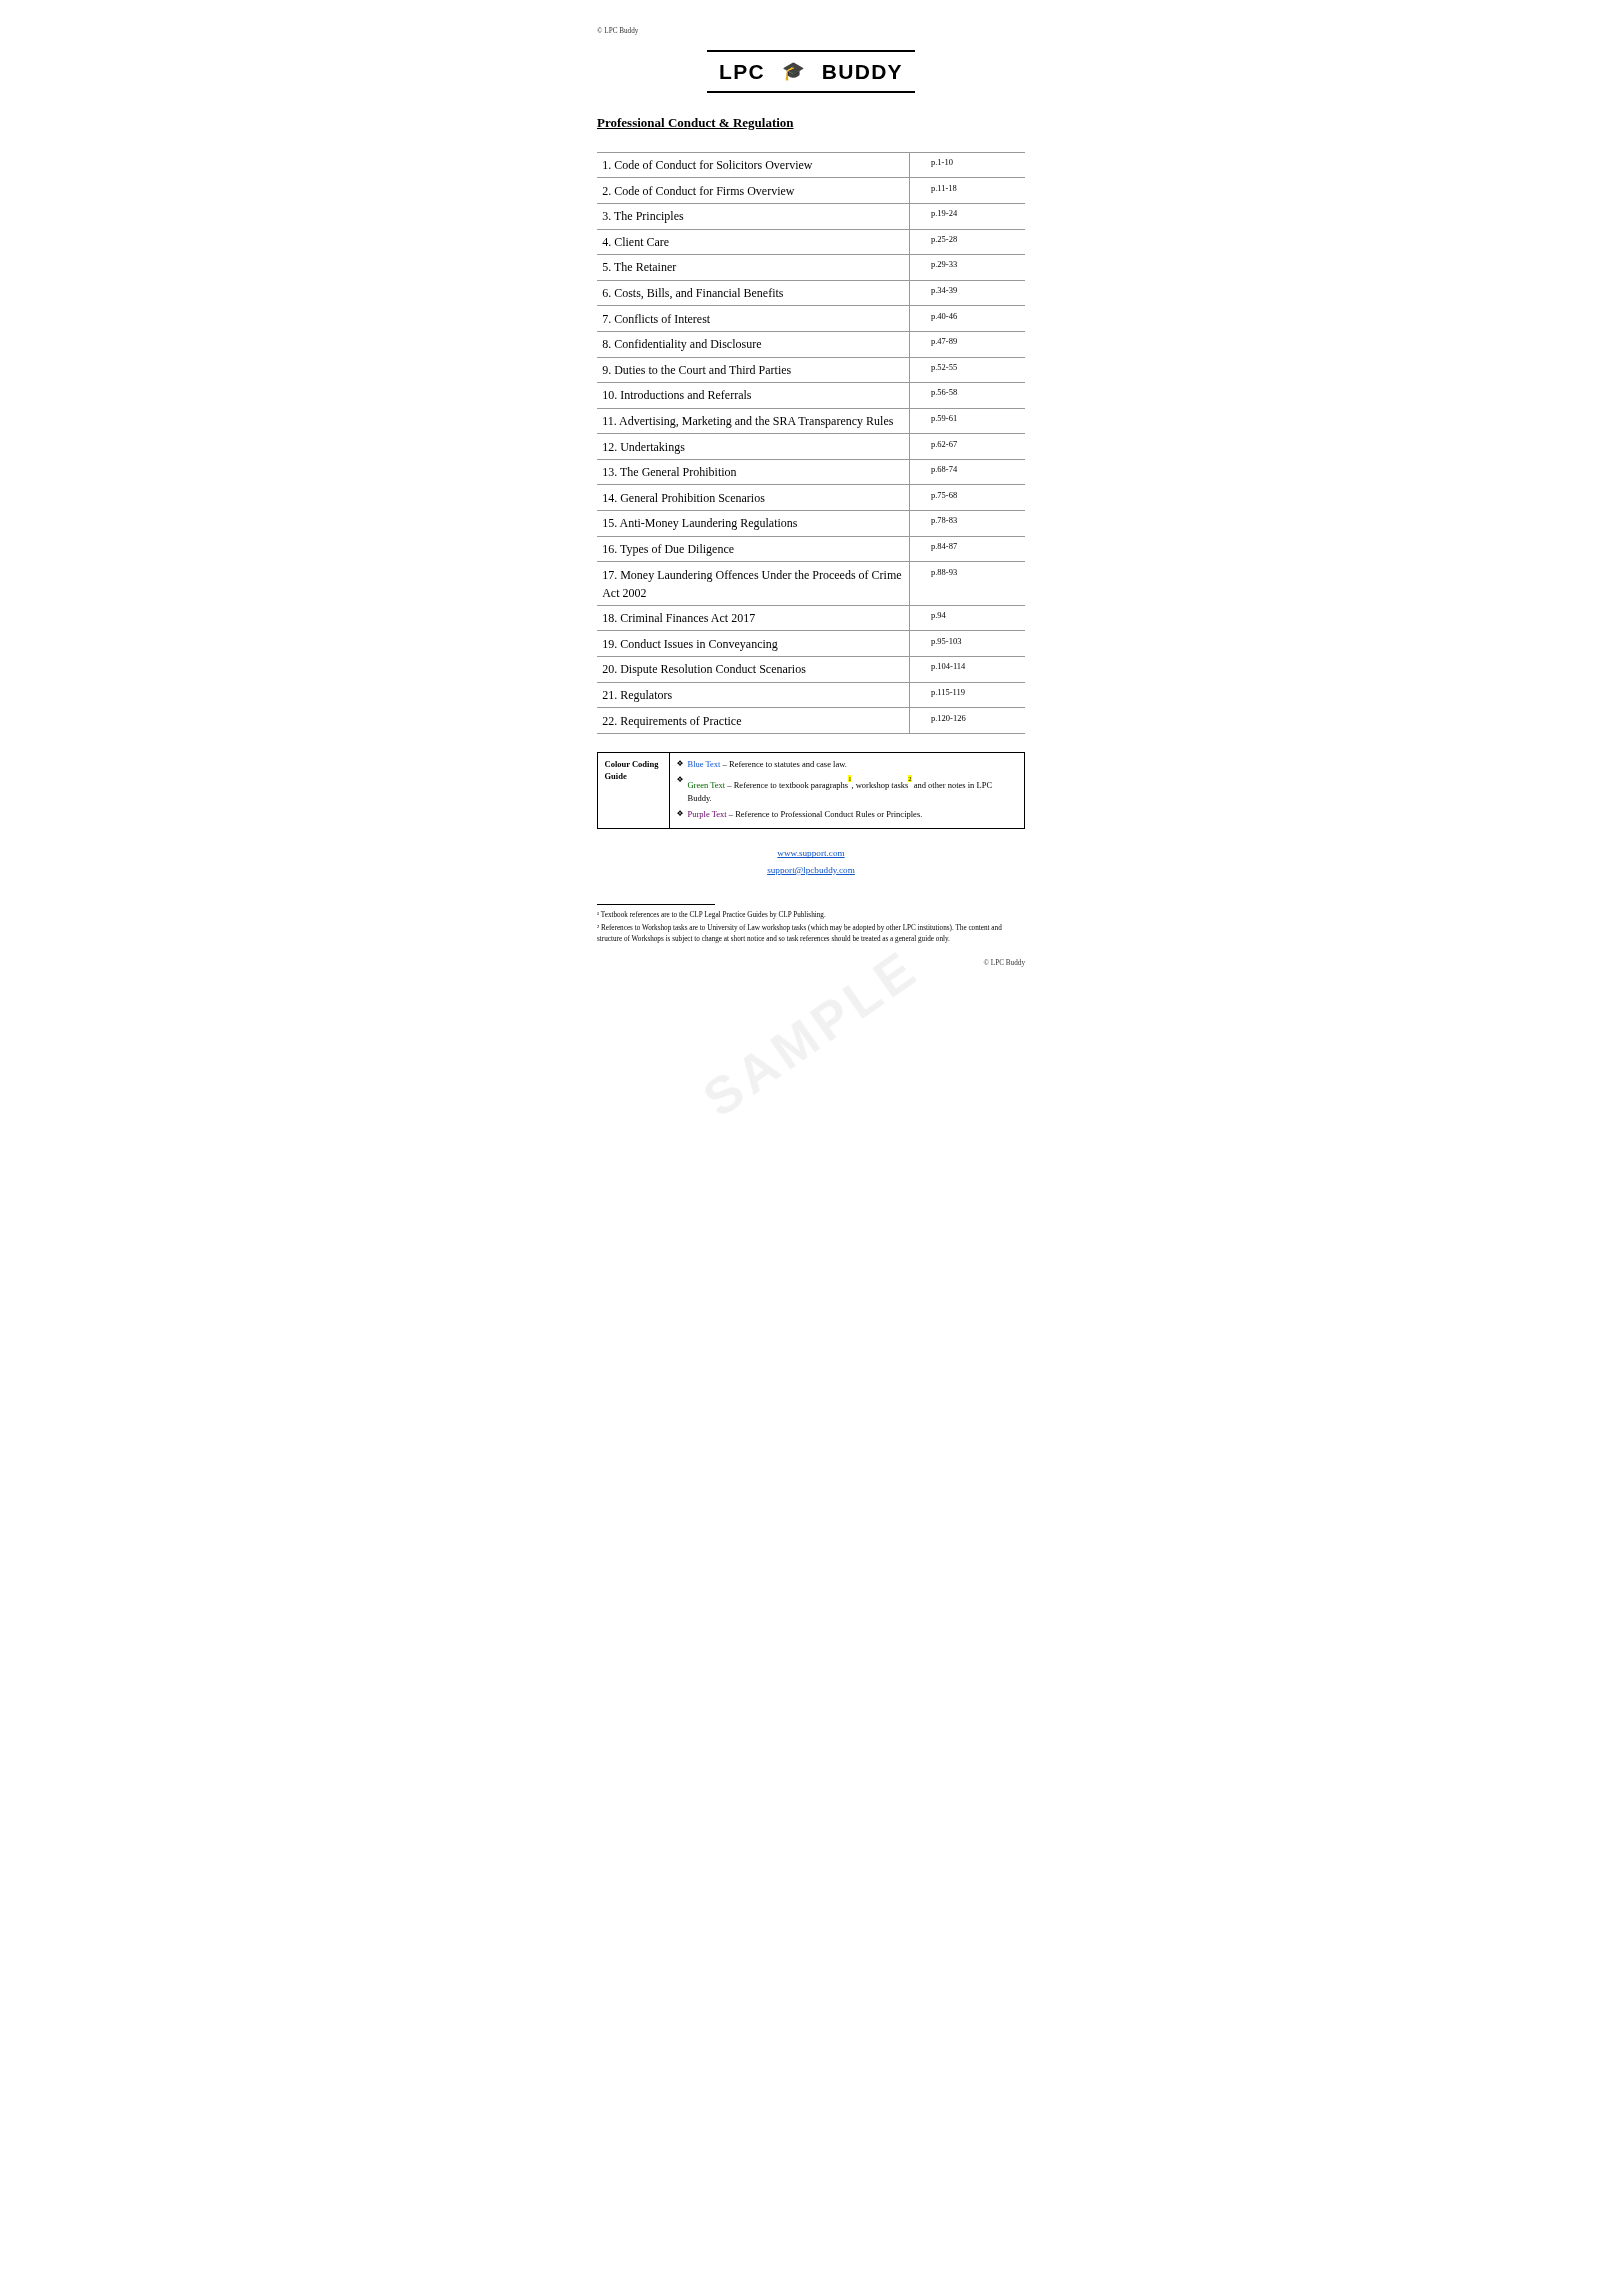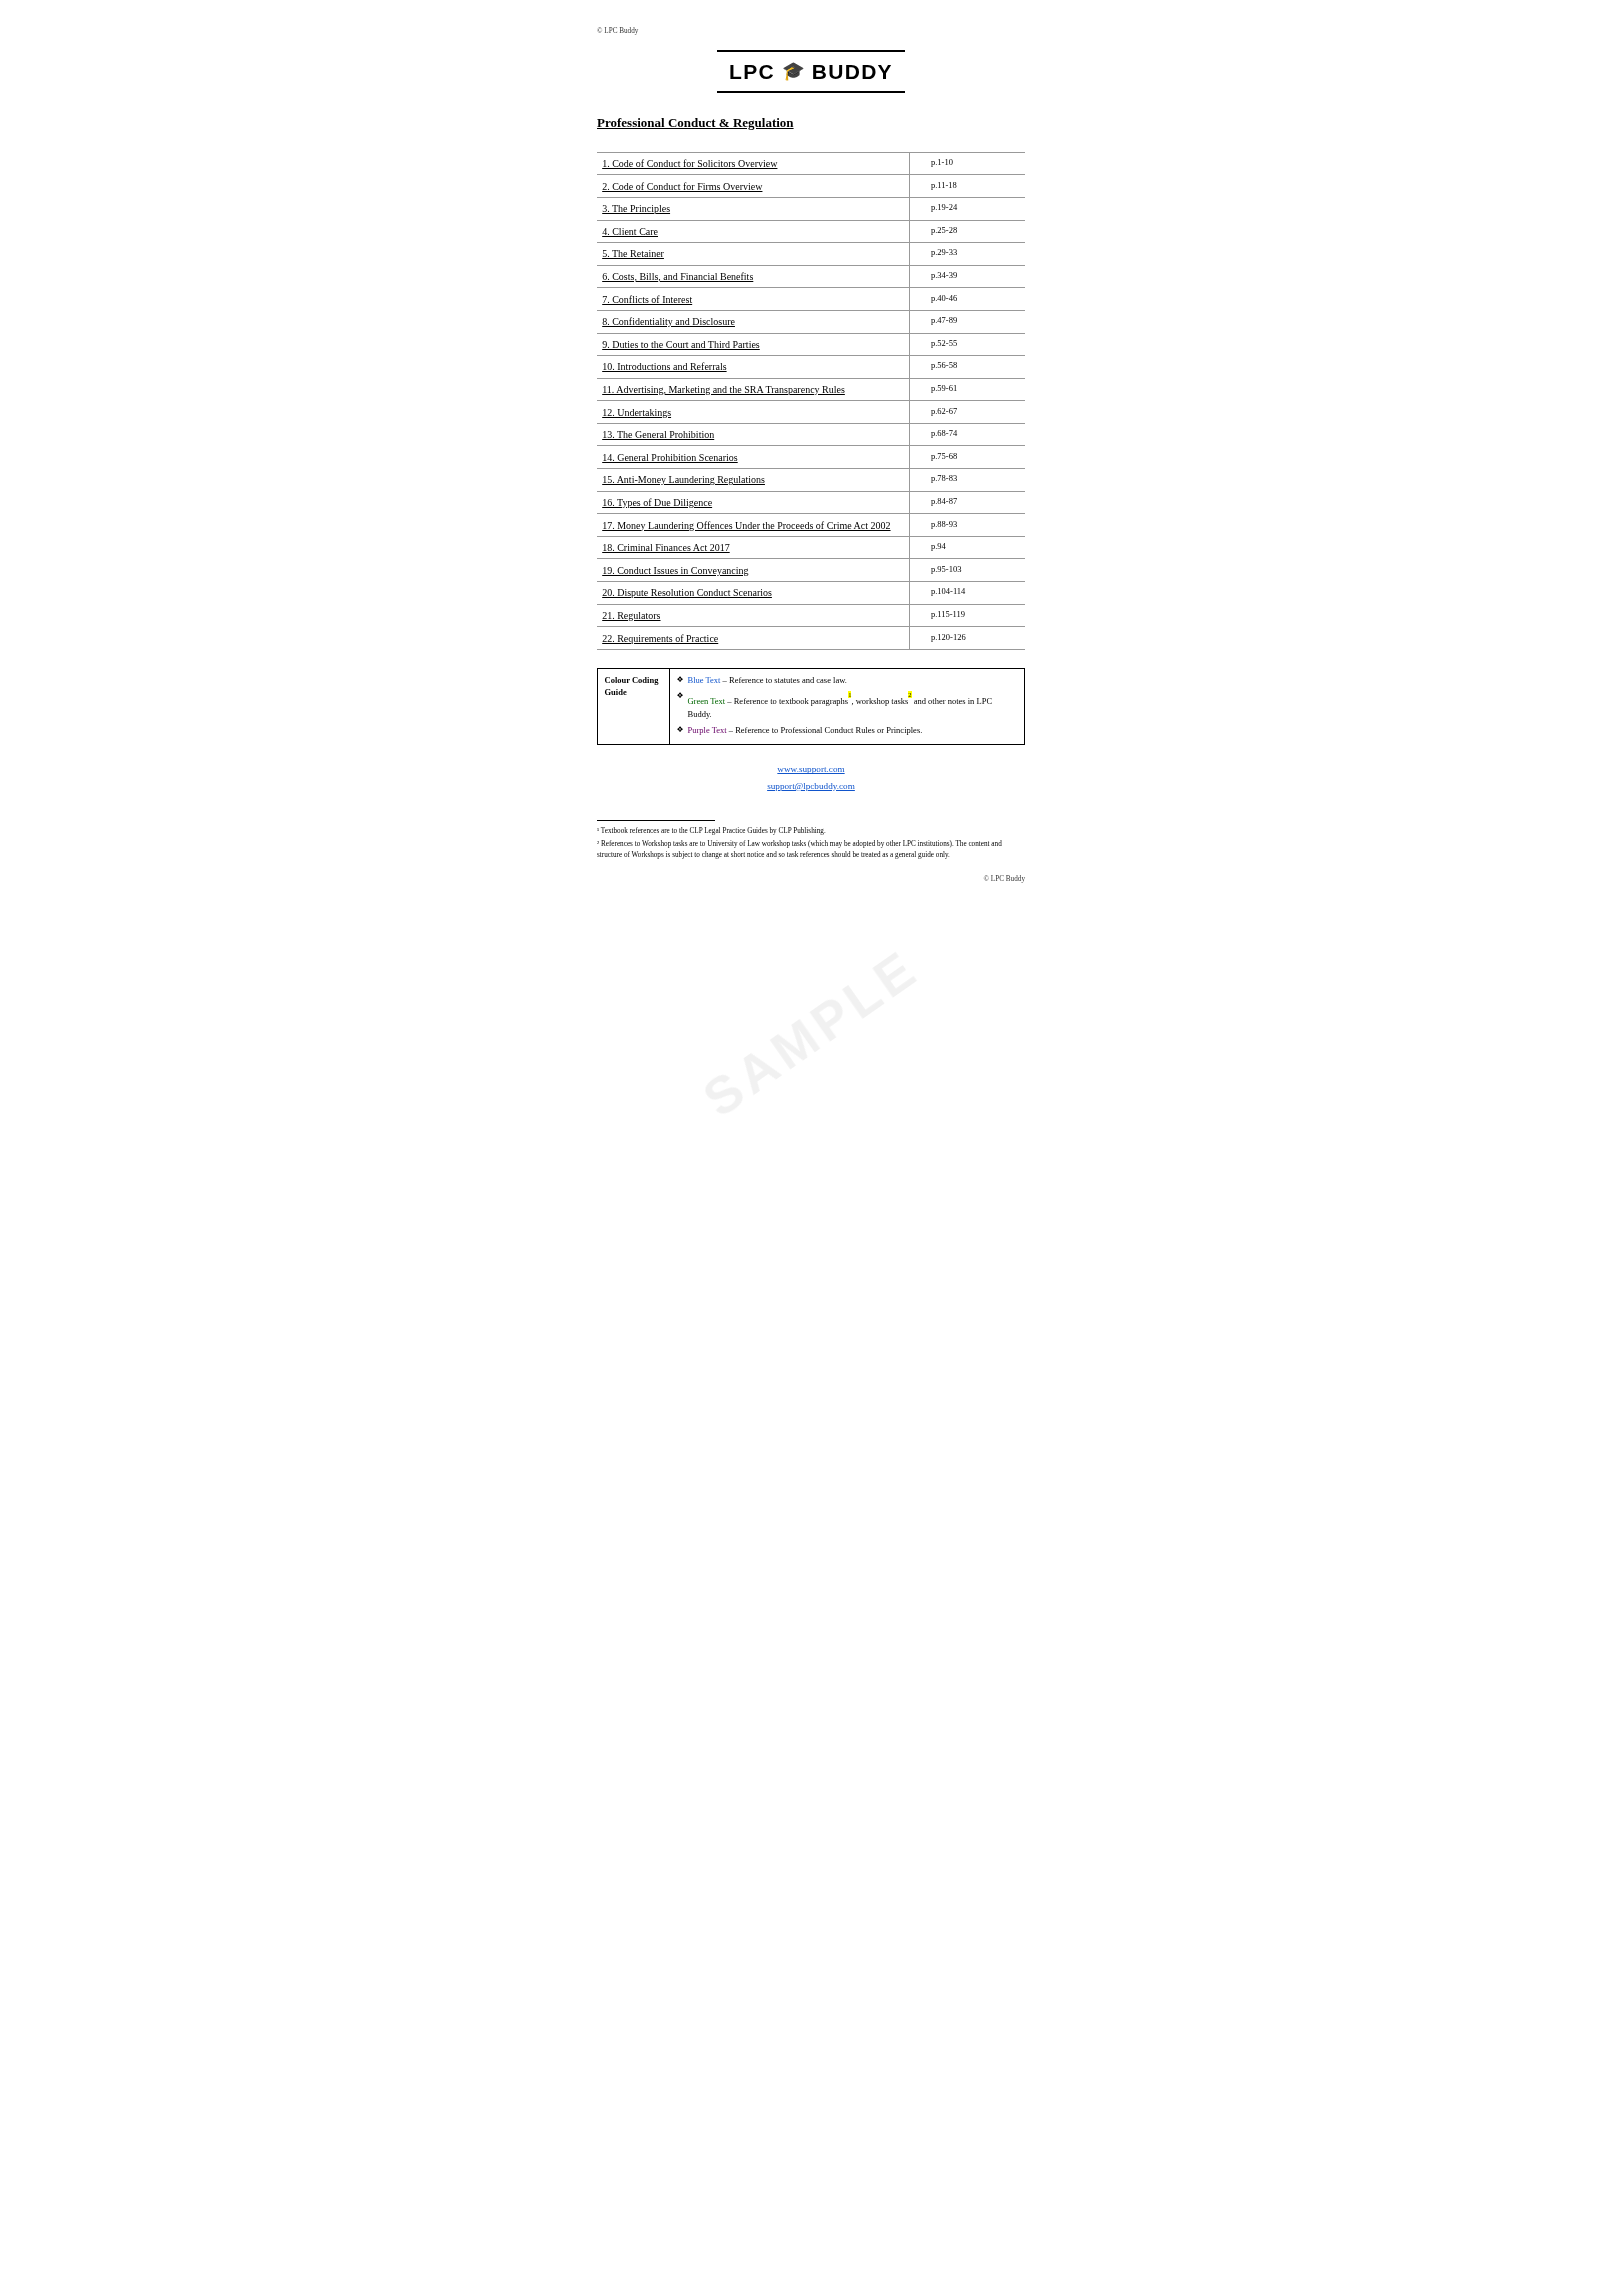--- a/index.html
+++ b/index.html
@@ -22,21 +22,21 @@
     }
 
     .logo-area {
       text-align: center;
       margin-bottom: 19.6px;
     }
 
     .logo-container {
       display: inline-flex;
       align-items: center;
-      gap: 7px;
+      gap: 17px;
       border-bottom: 2px solid #000;
       border-top: 2px solid #000;
       padding: 3.9px 11.8px;
     }
 
     .logo-text {
       font-size: 21px;
       font-weight: 900;
       letter-spacing: 1.3px;
       font-family: Arial, sans-serif;
@@ -71,22 +71,21 @@
       border-top: 0.7px solid #999;
     }
 
     .toc-table td {
       padding: 3.3px 5.2px;
       vertical-align: top;
     }
 
     .toc-table .chapter-cell {
       width: 73%;
-      font-size: 10px;
-      text-decoration: underline;
+      font-size: 12px;
     }
 
     .toc-table .page-cell {
       width: 27%;
       font-size: 8.5px;
       border-left: 0.7px solid #999;
       padding-left: 21px;
     }
 
     .colour-coding-table {

